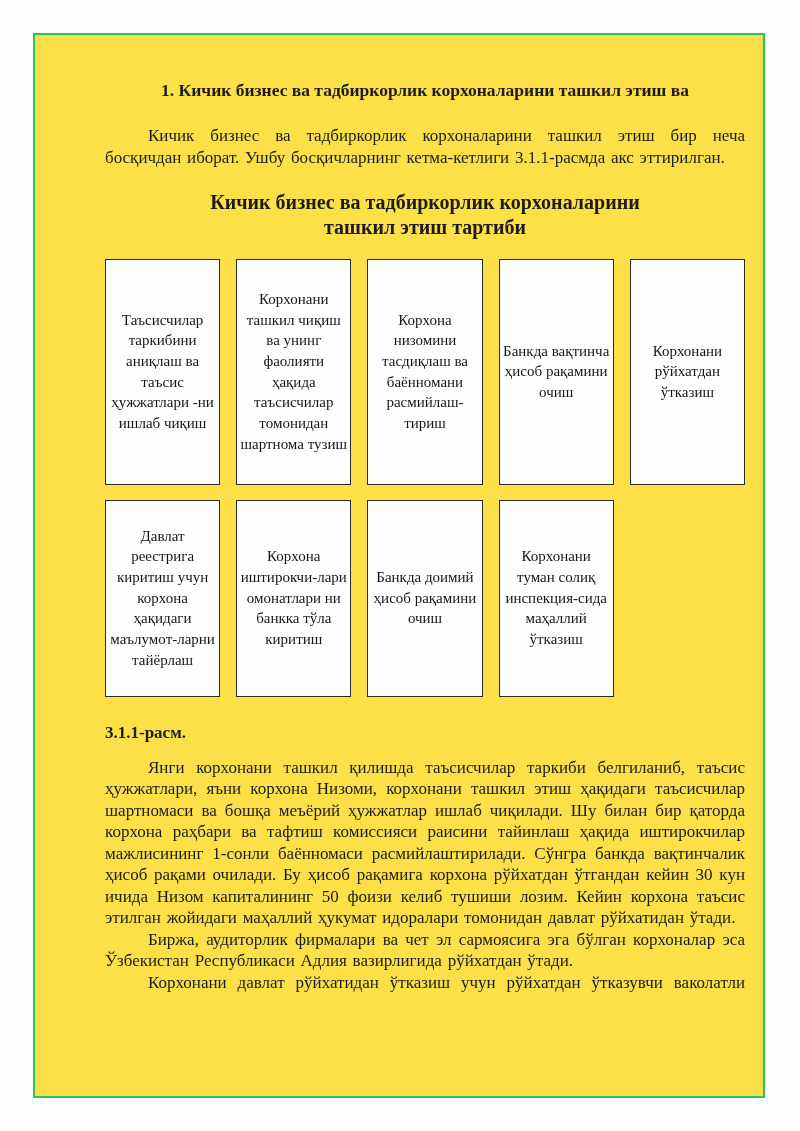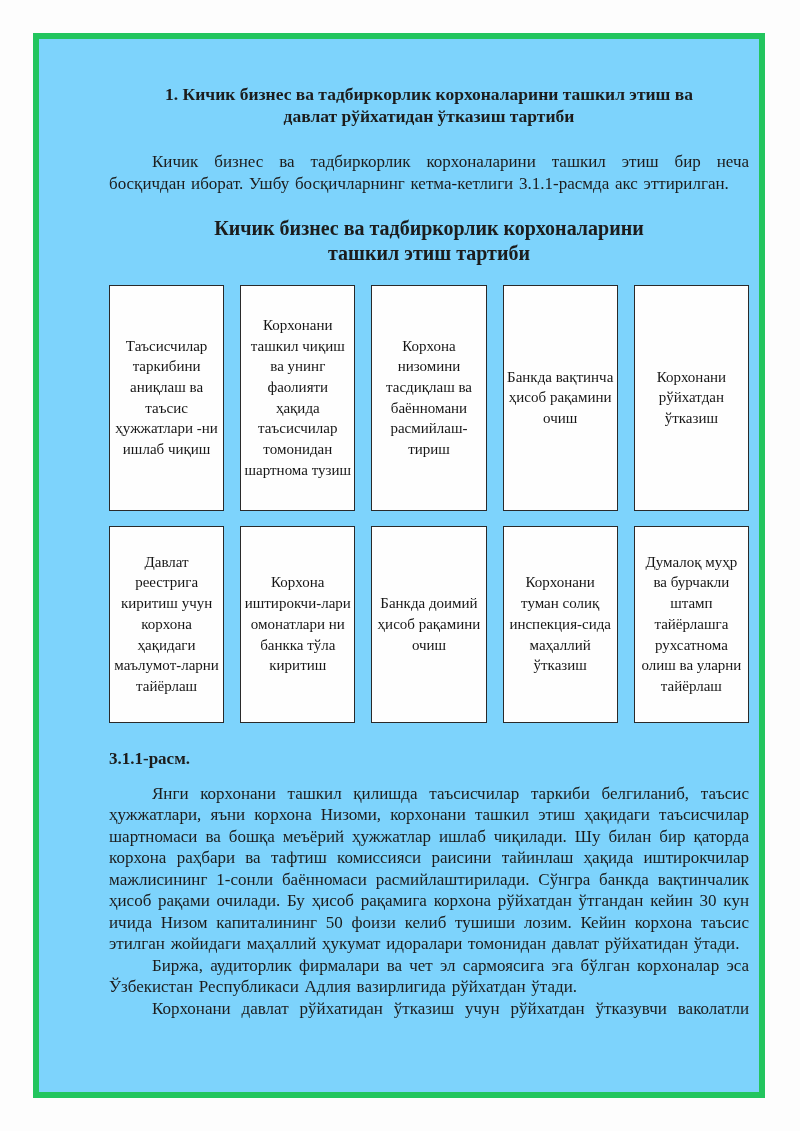--- a/index.html
+++ b/index.html
@@ -11,23 +11,23 @@
     font-family: "Liberation Serif", "DejaVu Serif", serif;
     color: #1c1c1c;
     overflow: hidden;
   }
   .page-frame {
     position: absolute;
     left: 33px;
     top: 33px;
     width: 732px;
     height: 1065px;
-    border: 6px solid #22c55e;
+    border: 2px solid #22c55e;
     box-sizing: border-box;
-    background: #7dd3fc;
+    background: #fde047;
   }
   .content {
     position: absolute;
     left: 70px;
     top: 44px;
     width: 640px;
   }
   .main-heading {
     margin: 0;
     font-size: 17.5px;
@@ -93,41 +93,39 @@
   }
 </style>
 </head>
 <body>
 
 <div class="page-frame">
   <div class="content">
 
     <h1 class="main-heading">
       <div>1. Кичик бизнес ва тадбиркорлик корхоналарини ташкил этиш ва</div>
-      <div>давлат рўйхатидан ўтказиш тартиби</div>
     </h1>
 
     <p class="intro-para">Кичик бизнес ва тадбиркорлик корхоналарини ташкил этиш бир неча босқичдан иборат. Ушбу босқичларнинг кетма-кетлиги 3.1.1-расмда акс эттирилган.</p>
 
     <h2 class="figure-title">
       <div>Кичик бизнес ва тадбиркорлик корхоналарини</div>
       <div>ташкил этиш тартиби</div>
     </h2>
 
     <div class="flowchart">
       <div class="flow-box">Таъсисчилар таркибини аниқлаш ва таъсис ҳужжатлари -ни ишлаб чиқиш</div>
       <div class="flow-box">Корхонани ташкил чиқиш ва унинг фаолияти ҳақида таъсисчилар томонидан шартнома тузиш</div>
       <div class="flow-box">Корхона низомини тасдиқлаш ва баённомани расмийлаш-тириш</div>
       <div class="flow-box">Банкда вақтинча ҳисоб рақамини очиш</div>
       <div class="flow-box">Корхонани рўйхатдан ўтказиш</div>
       <div class="flow-box">Давлат реестрига киритиш учун корхона ҳақидаги маълумот-ларни тайёрлаш</div>
       <div class="flow-box">Корхона иштирокчи-лари омонатлари ни банкка тўла киритиш</div>
       <div class="flow-box">Банкда доимий ҳисоб рақамини очиш</div>
       <div class="flow-box">Корхонани туман солиқ инспекция-сида маҳаллий ўтказиш</div>
-      <div class="flow-box">Думалоқ муҳр ва бурчакли штамп тайёрлашга рухсатнома олиш ва уларни тайёрлаш</div>
     </div>
 
     <p class="figure-caption">3.1.1-расм.</p>
 
     <p class="body-para first">Янги корхонани ташкил қилишда таъсисчилар таркиби белгиланиб, таъсис ҳужжатлари, яъни корхона Низоми, корхонани ташкил этиш ҳақидаги таъсисчилар шартномаси ва бошқа меъёрий ҳужжатлар ишлаб чиқилади. Шу билан бир қаторда корхона раҳбари ва тафтиш комиссияси раисини тайинлаш ҳақида иштирокчилар мажлисининг 1-сонли баённомаси расмийлаштирилади. Сўнгра банкда вақтинчалик ҳисоб рақами очилади. Бу ҳисоб рақамига корхона рўйхатдан ўтгандан кейин 30 кун ичида Низом капиталининг 50 фоизи келиб тушиши лозим. Кейин корхона таъсис этилган жойидаги маҳаллий ҳукумат идоралари томонидан давлат рўйхатидан ўтади.</p>
     <p class="body-para">Биржа, аудиторлик фирмалари ва чет эл сармоясига эга бўлган корхоналар эса Ўзбекистан Республикаси Адлия вазирлигида рўйхатдан ўтади.</p>
     <p class="body-para partial">Корхонани давлат рўйхатидан ўтказиш учун рўйхатдан ўтказувчи ваколатли</p>
 
   </div>
 </div>

